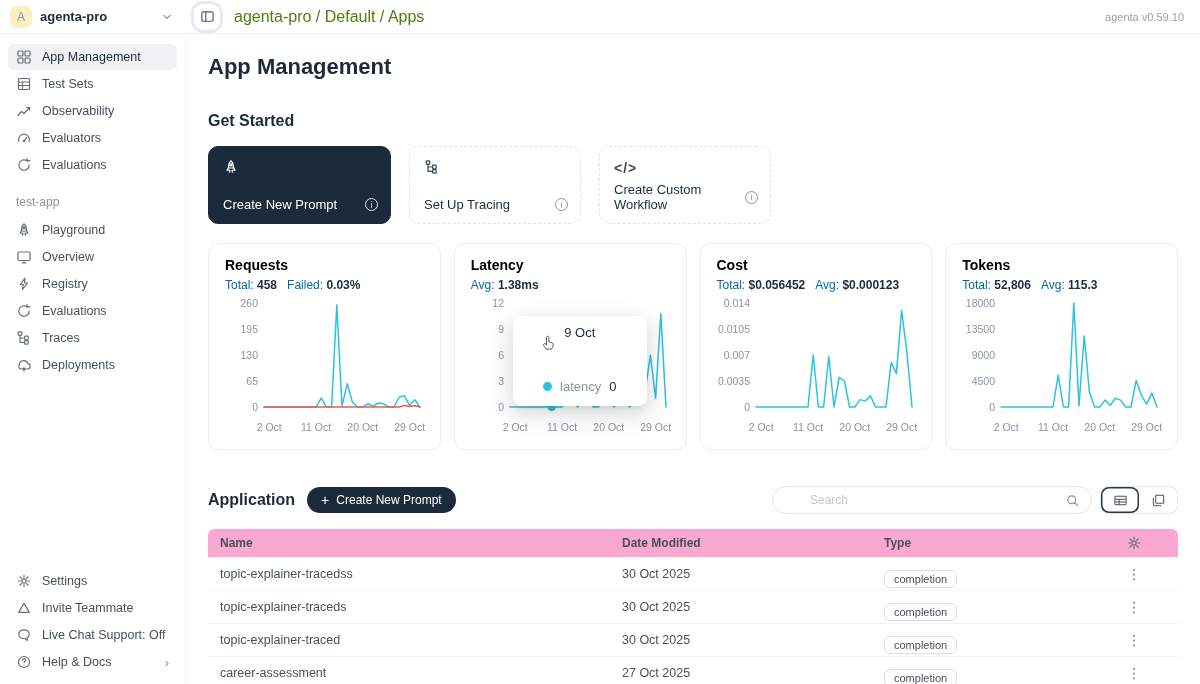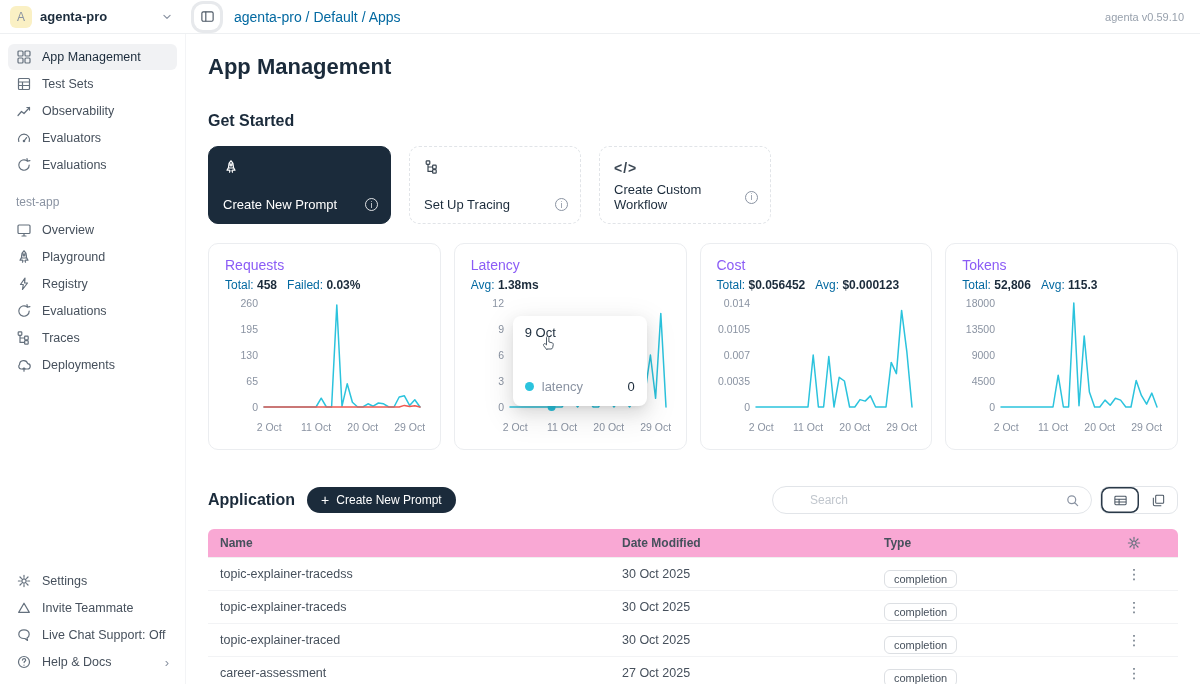--- a/index.html
+++ b/index.html
@@ -11,21 +11,21 @@
   .topbar { position:absolute; top:0; left:0; right:0; height:34px; background:#fff;
     border-bottom:1px solid #eef0f2; display:flex; align-items:center; z-index:6; }
   .tb-left { width:186px; display:flex; align-items:center; padding:0 12px 0 10px; gap:8px; }
   .avatar { width:22px; height:22px; border-radius:6px; background:#faf0c4; color:#8a93a2;
     font-size:12px; display:flex; align-items:center; justify-content:center; flex:0 0 auto; }
   .ws-name { font-size:13px; font-weight:600; color:#1b2b3b; }
   .tb-chev { margin-left:auto; color:#8a93a2; display:flex; }
   .toggle-btn { width:26px; height:26px; border-radius:9px; background:#fff; margin-left:8px;
     box-shadow:0 0 0 3px #e7e9ec; display:flex; align-items:center; justify-content:center;
     color:#4a5663; cursor:pointer; border:none; }
-  .breadcrumb { margin-left:14px; font-size:14px; color:#0369a1; }
+  .breadcrumb { margin-left:14px; font-size:16px; color:#4d7c0f; }
   .version { margin-left:auto; padding-right:16px; font-size:11px; color:#98a1ad; }
 
   
   .sidebar { position:absolute; top:34px; left:0; bottom:0; width:186px; background:#fff;
     border-right:1px solid #f3f4f6; display:flex; flex-direction:column; padding:10px 8px 8px; }
   .side-item { display:flex; align-items:center; gap:10px; padding:5px 8px; border-radius:6px;
     font-size:12.5px; color:#46505c; cursor:pointer; margin-bottom:1px; }
   .side-item.active { background:#f1f2f4; color:#1b2b3b; font-weight:500; }
   .side-item .icon { color:#64707d; display:flex; flex:0 0 auto; }
   .side-item .chev { margin-left:auto; color:#8a93a2; font-size:13px; line-height:1; }
@@ -51,31 +51,31 @@
   .gs-card.dark .gs-label-row { color:#fff; }
   .info-i { margin-left:auto; width:13px; height:13px; border:1px solid #8a93a2; color:#8a93a2;
     border-radius:50%; font-size:9px; font-weight:400; display:flex; align-items:center;
     justify-content:center; flex:0 0 auto; }
   .gs-card.dark .info-i { border-color:rgba(255,255,255,.85); color:rgba(255,255,255,.85); }
 
   
   .metrics-row { display:flex; gap:13px; margin-top:19px; }
   .metric-card { width:233px; height:207px; border:1px solid #ebedf0; border-radius:10px;
     background:#fff; position:relative; padding:13px 16px; }
-  .mc-title { font-size:14px; font-weight:400; color:#8b5cf6; }
+  .mc-title { font-size:14px; font-weight:700; color:#000000; }
   .mc-stats { font-size:12px; margin-top:5px; }
   .mc-stat-label { color:#0369a1; }
   .mc-stat-value { color:#1b2b3b; font-weight:600; margin-right:10px; }
   .mc-chart { position:absolute; left:15px; bottom:6px; }
   .tick { font-size:10.5px; fill:#8a93a2; }
 
   .chart-tooltip { position:absolute; left:58px; top:72px; width:134px; height:90px;
     background:#fff; border-radius:8px; padding:9px 12px 12px; z-index:3;
     display:flex; flex-direction:column; justify-content:space-between;
-    box-shadow:0 3px 6px -4px rgba(0,0,0,.14), 0 6px 16px rgba(0,0,0,.10), 0 9px 28px 8px rgba(0,0,0,.06); }
+    box-shadow:0 3px 6px -4px rgba(0,0,0,.14), 0 6px 16px rgba(0,0,0,.10), 0 9px 28px 8px rgba(0,0,0,.06);align-items:center; }
   .tt-date { font-size:13px; color:#1b2b3b; }
   .tt-row { display:flex; align-items:center; gap:8px; font-size:13px; }
   .tt-dot { width:9px; height:9px; border-radius:50%; }
   .tt-name { color:#8a93a2; }
   .tt-val { margin-left:auto; color:#1b2b3b; }
   .cursor-hand { position:absolute; left:84px; top:89px; z-index:4; }
 
   
   .app-section { margin-top:36px; }
   .app-head { display:flex; align-items:center; }
@@ -185,35 +185,35 @@
           </svg>
         </span>
         <span>Evaluations</span>
       </div>
     </div>
   <div class="group-label">test-app</div>
   <div id="nav-app">
       <div class="side-item">
         <span class="icon">
           <svg width="16" height="16" viewBox="0 0 16 16" fill="none" stroke="currentColor" stroke-width="1.2" stroke-linecap="round" stroke-linejoin="round">
-            <rect x="2" y="3" width="12" height="8.5" rx="1"></rect>
-            <path d="M6 14h4M8 11.5V14"></path>
-          </svg>
-        </span>
-        <span>Overview</span>
-      </div>
-      <div class="side-item">
-        <span class="icon">
-          <svg width="16" height="16" viewBox="0 0 16 16" fill="none" stroke="currentColor" stroke-width="1.2" stroke-linecap="round" stroke-linejoin="round">
             <path d="M8 1.8c1.7 1.4 2.4 3.4 2.4 5.6V9H5.6V7.4c0-2.2.7-4.2 2.4-5.6z"></path>
             <circle cx="8" cy="5.9" r="1"></circle>
             <path d="M5.6 8.2 4 11.2h2.4M10.4 8.2l1.6 3h-2.4M7 11.6l-.5 1.6M9 11.6l.5 1.6"></path>
           </svg>
         </span>
         <span>Playground</span>
+      </div>
+      <div class="side-item">
+        <span class="icon">
+          <svg width="16" height="16" viewBox="0 0 16 16" fill="none" stroke="currentColor" stroke-width="1.2" stroke-linecap="round" stroke-linejoin="round">
+            <rect x="2" y="3" width="12" height="8.5" rx="1"></rect>
+            <path d="M6 14h4M8 11.5V14"></path>
+          </svg>
+        </span>
+        <span>Overview</span>
       </div>
       <div class="side-item">
         <span class="icon">
           <svg width="16" height="16" viewBox="0 0 16 16" fill="none" stroke="currentColor" stroke-width="1.2" stroke-linecap="round" stroke-linejoin="round">
             <path d="M9 2 4.5 8.5h2.8L6.5 13.5 11.5 7H8.6z"></path>
           </svg>
         </span>
         <span>Registry</span>
       </div>
       <div class="side-item">

